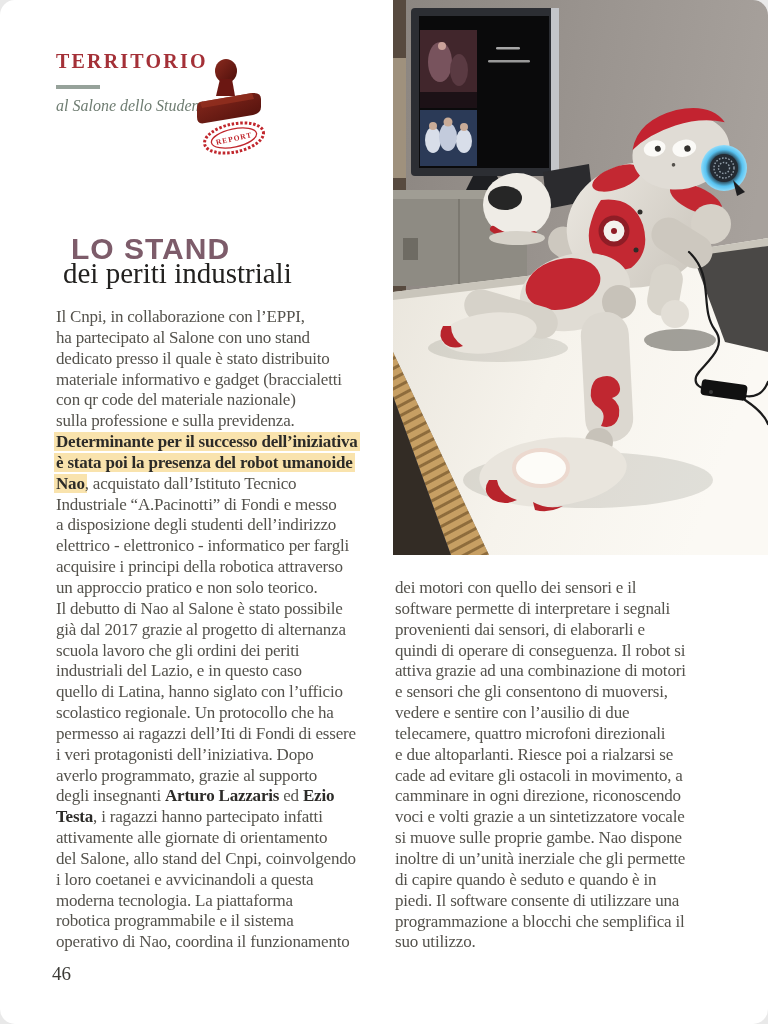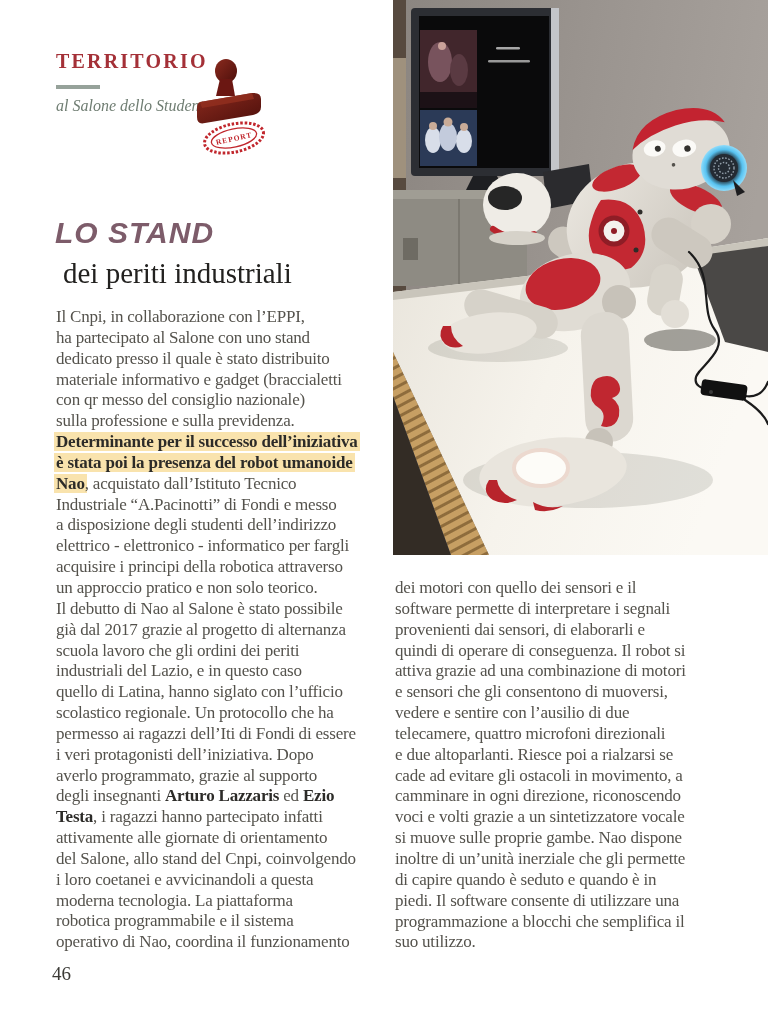--- a/index.html
+++ b/index.html
@@ -1,27 +1,27 @@
 <!DOCTYPE html>
 <html><head>
 <meta charset="utf-8">
 <style>
   html,body{margin:0;padding:0;background:#e9e9e9;}
   .page{position:relative;width:768px;height:1024px;margin:0 auto;background:#ffffff;
-        font-family:"Liberation Serif",serif;overflow:hidden;}
+        font-family:"Liberation Serif",serif;overflow:hidden;border-radius:15px;}
   
   .section-label{position:absolute;left:56px;top:50px;font-weight:700;font-size:20px;
         letter-spacing:2.2px;color:#a43037;}
   .section-rule{position:absolute;left:56px;top:85px;width:44px;height:4px;background:#96a29a;}
   .section-subtitle{position:absolute;left:56px;top:96px;font-style:italic;font-size:16px;
         line-height:20.5px;color:#6f7d72;}
   .stamp{position:absolute;left:190px;top:58px;}
   
-  .kicker{position:absolute;left:55px;top:216px;margin:0;font-family:"Liberation Sans",sans-serif;
-        font-weight:700;font-size:30px;letter-spacing:1px;color:#7d5c6a;font-style:italic;}
+  .kicker{position:absolute;left:55px;top:216px;margin:16px;font-family:"Liberation Sans",sans-serif;
+        font-weight:700;font-size:30px;letter-spacing:1px;color:#7d5c6a;}
   .headline{position:absolute;left:55px;top:249px;margin:8px;font-weight:400;font-size:29px;
         color:#22211f;}
   
   .col{position:absolute;color:#54524c;}
   .col1{left:56px;top:307px;width:344px;}
   .col2{left:395px;top:578px;width:350px;}
   .tline{height:20.85px;line-height:20.85px;font-size:17px;white-space:nowrap;letter-spacing:-0.2px;}
   .seg-b{font-weight:700;color:#2c2b28;}
   .seg-hl{background:#f9e3ad;box-shadow:2px 0 0 #f9e3ad,-2px 0 0 #f9e3ad;text-align:right;}
   
@@ -214,21 +214,21 @@
     </g>
     <rect x="308" y="382" width="46" height="16" rx="4" fill="#111111" transform="rotate(8 331 390)"></rect>
     <circle cx="318" cy="392" r="2" fill="#3a3a3a"></circle>
   </svg>
 
   <div class="col col1">
       <div class="tline"><span>Il Cnpi, in collaborazione con l’EPPI,</span></div>
       <div class="tline"><span>ha partecipato al Salone con uno stand</span></div>
       <div class="tline"><span>dedicato presso il quale è stato distribuito</span></div>
       <div class="tline"><span>materiale informativo e gadget (braccialetti</span></div>
-      <div class="tline"><span>con qr messo del consiglio nazionale)</span></div>
+      <div class="tline"><span>con qr code del materiale nazionale)</span></div>
       <div class="tline"><span>sulla professione e sulla previdenza.</span></div>
       <div class="tline"><span class="seg-b seg-hl">Determinante per il successo dell’iniziativa</span></div>
       <div class="tline"><span class="seg-b seg-hl">è stata poi la presenza del robot umanoide</span></div>
       <div class="tline"><span class="seg-b seg-hl">Nao</span><span>, acquistato dall’Istituto Tecnico</span></div>
       <div class="tline"><span>Industriale “A.Pacinotti” di Fondi e messo</span></div>
       <div class="tline"><span>a disposizione degli studenti dell’indirizzo</span></div>
       <div class="tline"><span>elettrico - elettronico - informatico per fargli</span></div>
       <div class="tline"><span>acquisire i principi della robotica attraverso</span></div>
       <div class="tline"><span>un approccio pratico e non solo teorico.</span></div>
       <div class="tline"><span>Il debutto di Nao al Salone è stato possibile</span></div>

